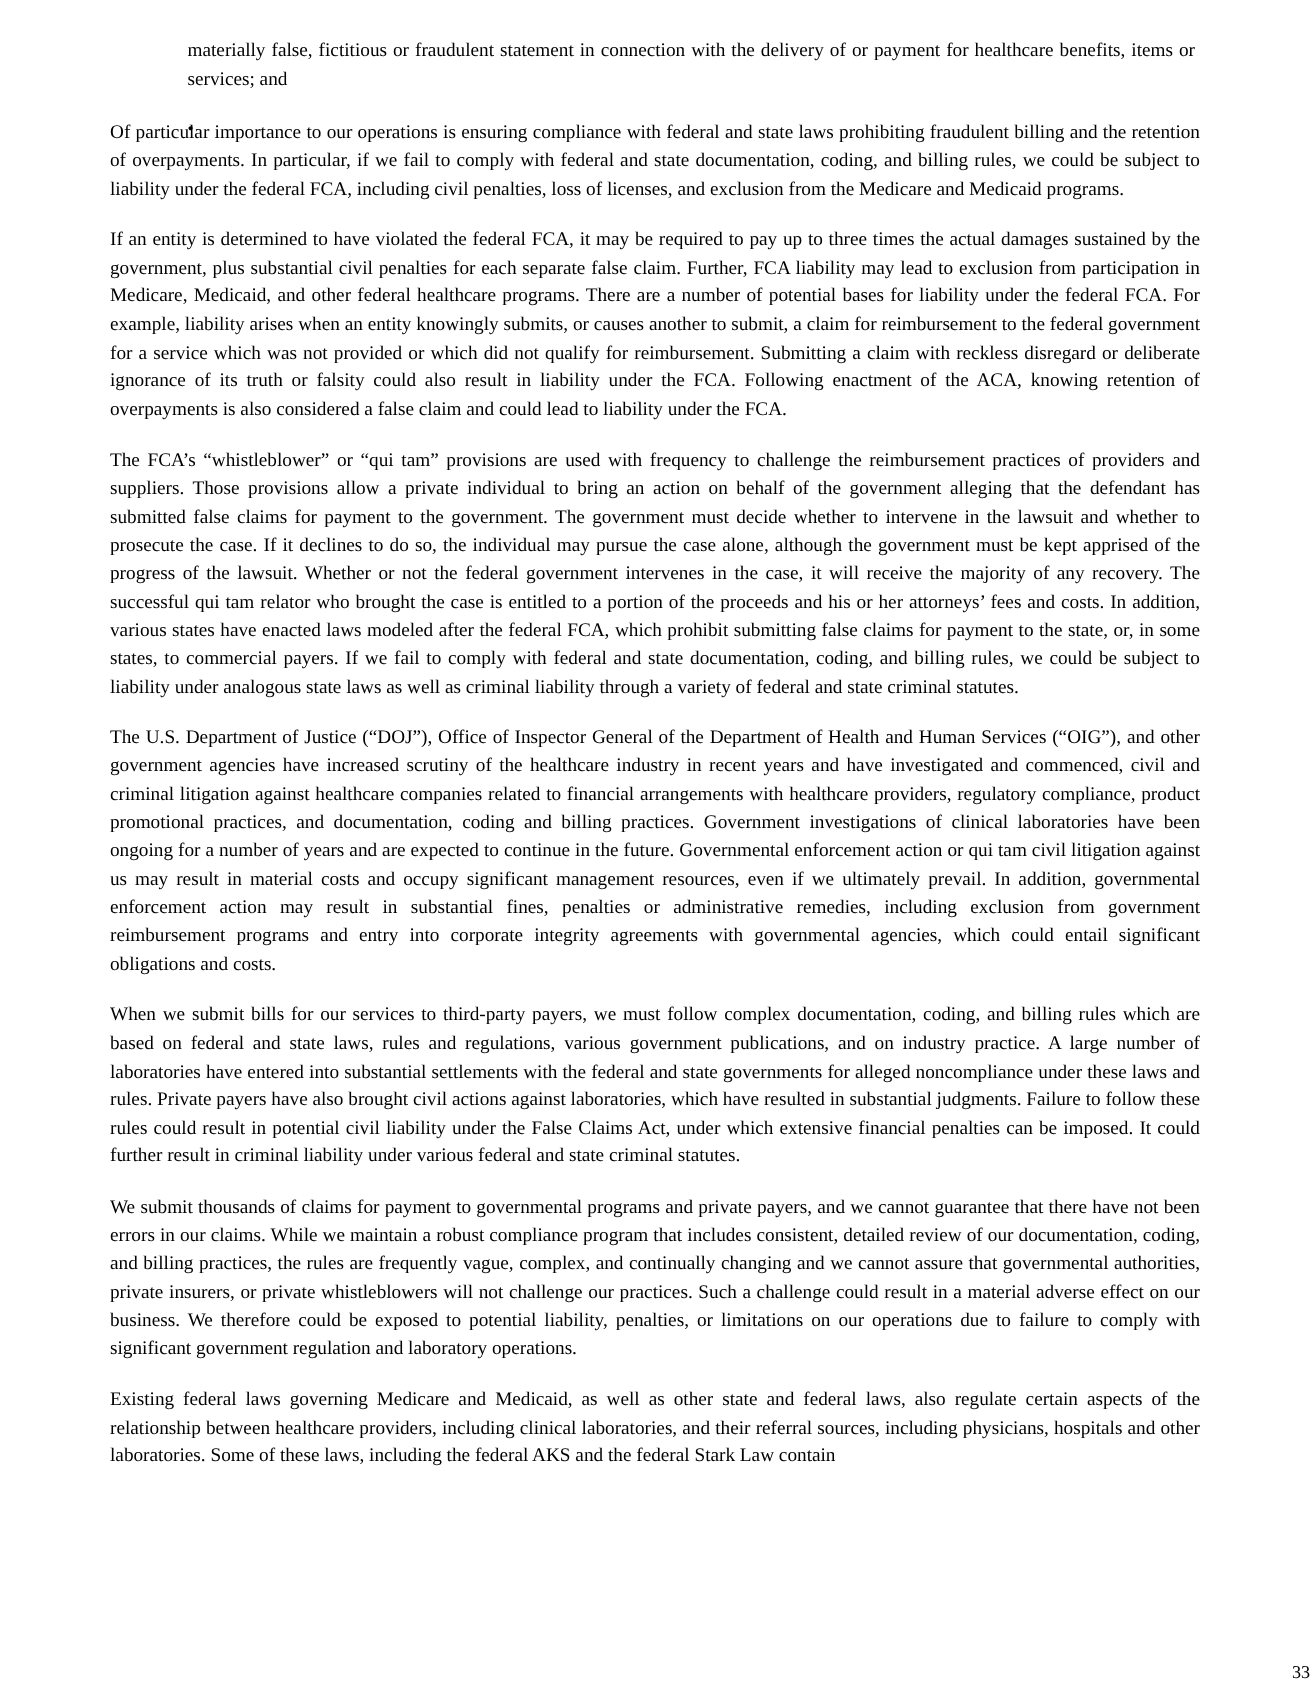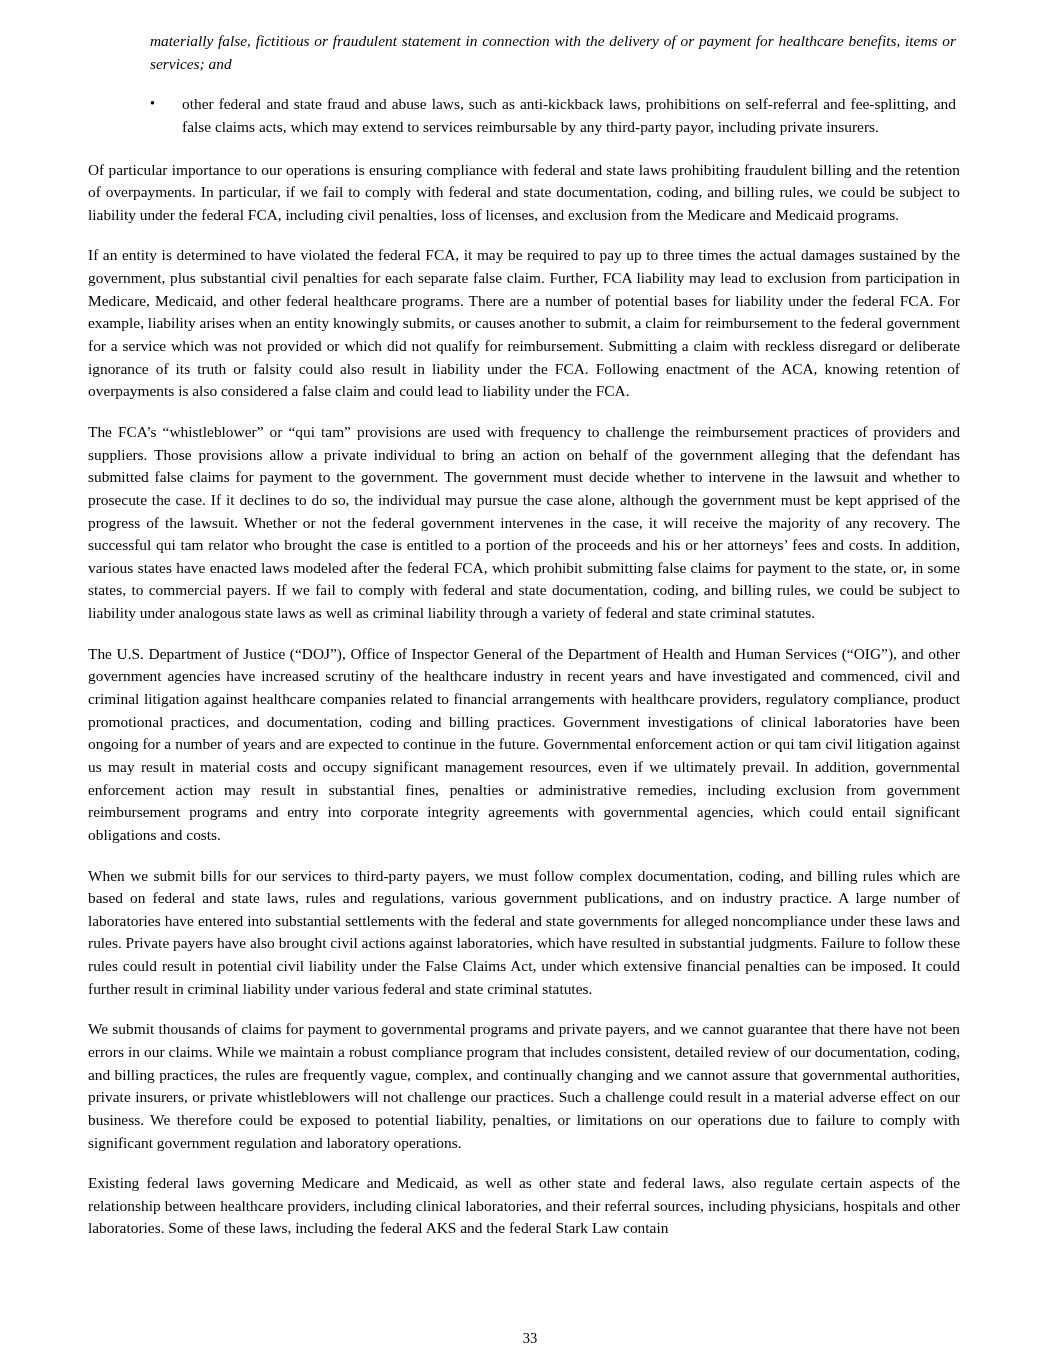--- a/index.html
+++ b/index.html
@@ -30,21 +30,20 @@
   p.body-para {
     font-size: 15.4px;
     line-height: 1.47;
     text-align: justify;
     text-justify: inter-word;
     margin: 0 0 18px 0;
   }
   .indent-block {
     margin-left: 62px;
     margin-right: 4px;
-    font-style: italic;
   }
   .indent-block p.body-para {
     text-align: justify;
   }
   ul.bullets {
     list-style: none;
     margin: 0 0 20px 0;
     padding: 0 4px 0 62px;
   }
   ul.bullets li {
@@ -60,38 +59,37 @@
     left: 0;
     top: 0;
     font-size: 14px;
     line-height: 1.5;
   }
   .page-number {
     position: absolute;
     left: 12px;
     right: 0;
     bottom: 18px;
-    text-align: center;
+    text-align: right;
     font-size: 14.5px;
   }
 </style>
 </head>
 <body>
 
 <div class="page">
 
 
   <div class="indent-block">
     <p class="body-para">materially false, fictitious or fraudulent statement in connection with the delivery of or payment for healthcare benefits, items or services; and</p>
   </div>
 
   <ul class="bullets">
     <li>
       <span class="bullet-dot">•</span>
-      <span>other federal and state fraud and abuse laws, such as anti-kickback laws, prohibitions on self-referral and fee-splitting, and false claims acts, which may extend to services reimbursable by any third-party payor, including private insurers.</span>
     </li>
   </ul>
 
   <p class="body-para">Of particular importance to our operations is ensuring compliance with federal and state laws prohibiting fraudulent billing and the retention of overpayments. In particular, if we fail to comply with federal and state documentation, coding, and billing rules, we could be subject to liability under the federal FCA, including civil penalties, loss of licenses, and exclusion from the Medicare and Medicaid programs.</p>
   <p class="body-para">If an entity is determined to have violated the federal FCA, it may be required to pay up to three times the actual damages sustained by the government, plus substantial civil penalties for each separate false claim. Further, FCA liability may lead to exclusion from participation in Medicare, Medicaid, and other federal healthcare programs. There are a number of potential bases for liability under the federal FCA. For example, liability arises when an entity knowingly submits, or causes another to submit, a claim for reimbursement to the federal government for a service which was not provided or which did not qualify for reimbursement. Submitting a claim with reckless disregard or deliberate ignorance of its truth or falsity could also result in liability under the FCA. Following enactment of the ACA, knowing retention of overpayments is also considered a false claim and could lead to liability under the FCA.</p>
   <p class="body-para">The FCA’s “whistleblower” or “qui tam” provisions are used with frequency to challenge the reimbursement practices of providers and suppliers. Those provisions allow a private individual to bring an action on behalf of the government alleging that the defendant has submitted false claims for payment to the government. The government must decide whether to intervene in the lawsuit and whether to prosecute the case. If it declines to do so, the individual may pursue the case alone, although the government must be kept apprised of the progress of the lawsuit. Whether or not the federal government intervenes in the case, it will receive the majority of any recovery. The successful qui tam relator who brought the case is entitled to a portion of the proceeds and his or her attorneys’ fees and costs. In addition, various states have enacted laws modeled after the federal FCA, which prohibit submitting false claims for payment to the state, or, in some states, to commercial payers. If we fail to comply with federal and state documentation, coding, and billing rules, we could be subject to liability under analogous state laws as well as criminal liability through a variety of federal and state criminal statutes.</p>
   <p class="body-para">The U.S. Department of Justice (“DOJ”), Office of Inspector General of the Department of Health and Human Services (“OIG”), and other government agencies have increased scrutiny of the healthcare industry in recent years and have investigated and commenced, civil and criminal litigation against healthcare companies related to financial arrangements with healthcare providers, regulatory compliance, product promotional practices, and documentation, coding and billing practices. Government investigations of clinical laboratories have been ongoing for a number of years and are expected to continue in the future. Governmental enforcement action or qui tam civil litigation against us may result in material costs and occupy significant management resources, even if we ultimately prevail. In addition, governmental enforcement action may result in substantial fines, penalties or administrative remedies, including exclusion from government reimbursement programs and entry into corporate integrity agreements with governmental agencies, which could entail significant obligations and costs.</p>
   <p class="body-para">When we submit bills for our services to third-party payers, we must follow complex documentation, coding, and billing rules which are based on federal and state laws, rules and regulations, various government publications, and on industry practice. A large number of laboratories have entered into substantial settlements with the federal and state governments for alleged noncompliance under these laws and rules. Private payers have also brought civil actions against laboratories, which have resulted in substantial judgments. Failure to follow these rules could result in potential civil liability under the False Claims Act, under which extensive financial penalties can be imposed. It could further result in criminal liability under various federal and state criminal statutes.</p>
   <p class="body-para">We submit thousands of claims for payment to governmental programs and private payers, and we cannot guarantee that there have not been errors in our claims. While we maintain a robust compliance program that includes consistent, detailed review of our documentation, coding, and billing practices, the rules are frequently vague, complex, and continually changing and we cannot assure that governmental authorities, private insurers, or private whistleblowers will not challenge our practices. Such a challenge could result in a material adverse effect on our business. We therefore could be exposed to potential liability, penalties, or limitations on our operations due to failure to comply with significant government regulation and laboratory operations.</p>
   <p class="body-para">Existing federal laws governing Medicare and Medicaid, as well as other state and federal laws, also regulate certain aspects of the relationship between healthcare providers, including clinical laboratories, and their referral sources, including physicians, hospitals and other laboratories. Some of these laws, including the federal AKS and the federal Stark Law contain</p>

